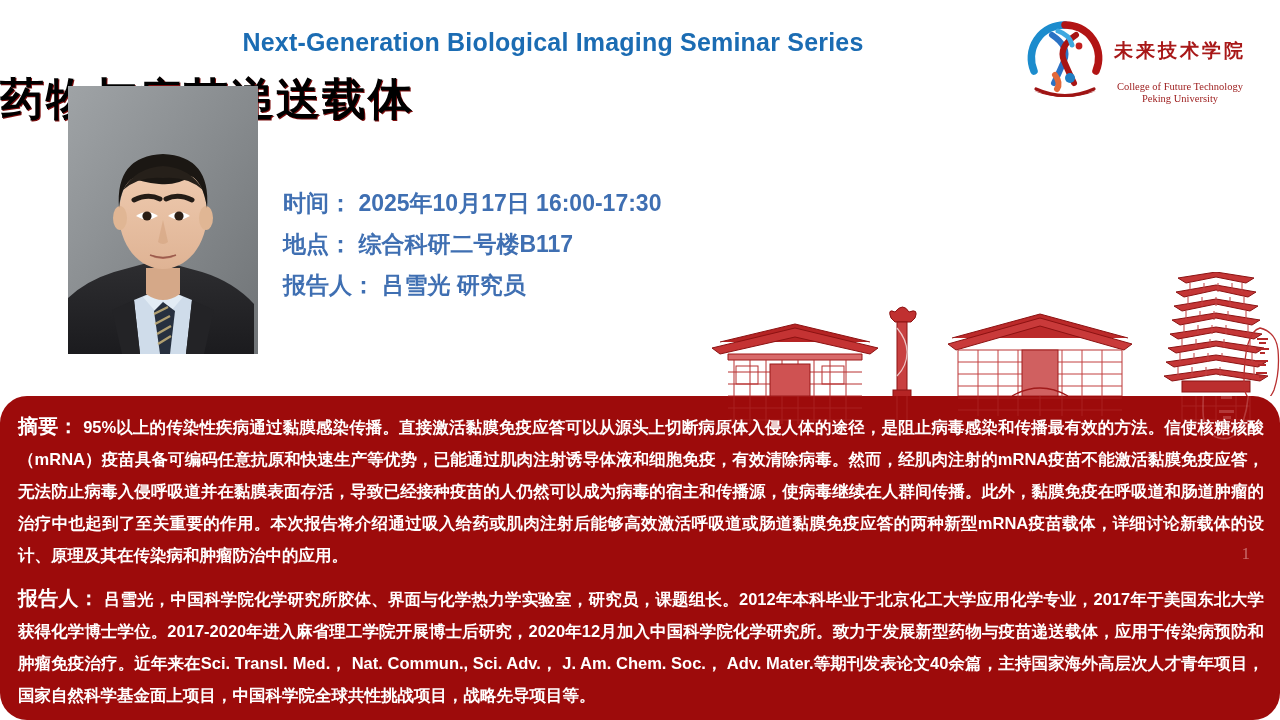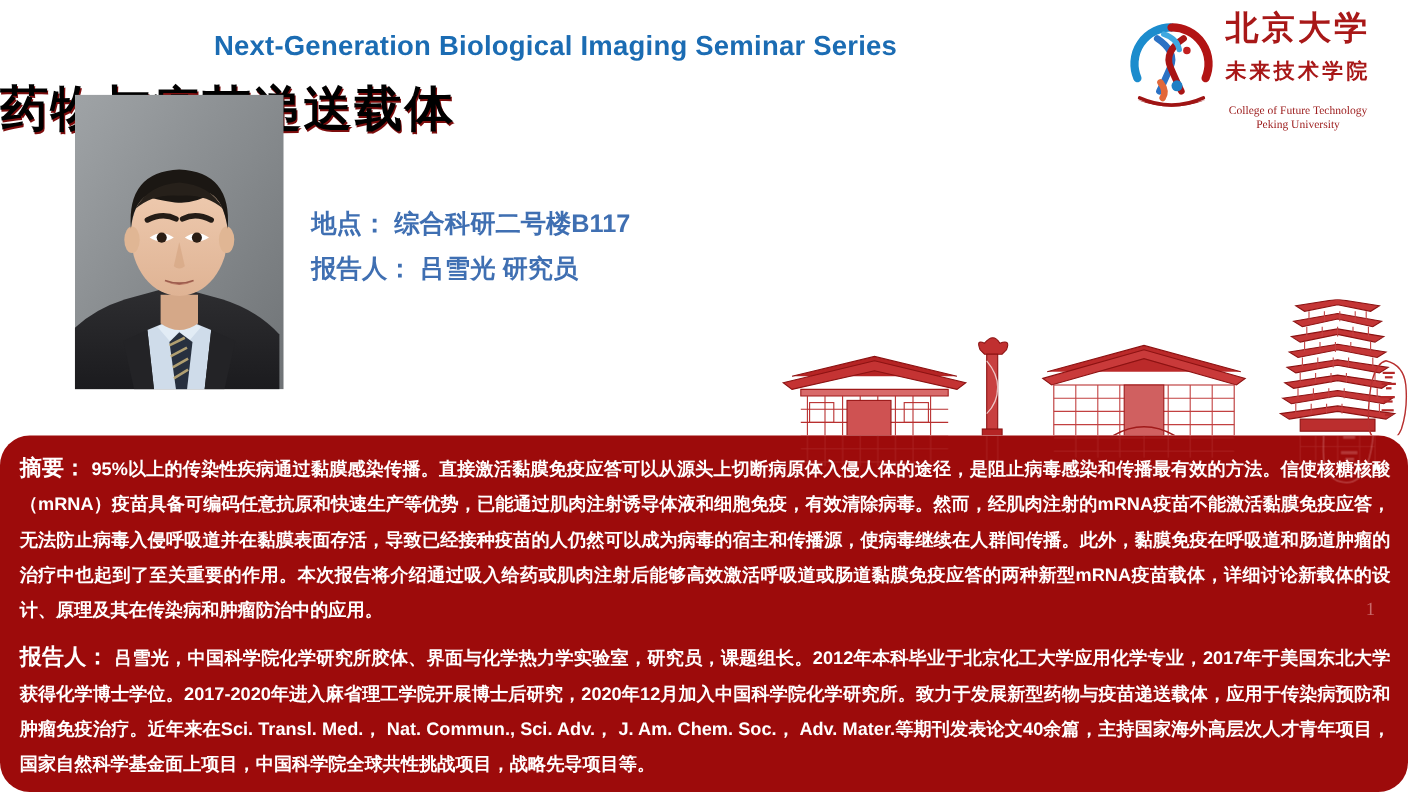--- a/index.html
+++ b/index.html
@@ -24,21 +24,21 @@
   .logo-mark{width:86px;height:90px;flex:0 0 86px;}
   .logo-text{display:flex;flex-direction:column;align-items:center;justify-content:center;line-height:1;padding-top:2px;}
   .logo-cn1{font-family:"Liberation Serif","DejaVu Serif",serif;font-size:30px;font-weight:700;color:#a81818;letter-spacing:3px;white-space:nowrap;}
   .logo-cn2{font-family:"Liberation Serif","DejaVu Serif",serif;font-size:19px;font-weight:700;color:#a81818;letter-spacing:3px;white-space:nowrap;margin-top:15px;}
   .logo-en1{font-family:"Liberation Serif","DejaVu Serif",serif;font-size:10.5px;color:#9e2020;white-space:nowrap;margin-top:22px;}
   .logo-en2{font-family:"Liberation Serif","DejaVu Serif",serif;font-size:10.5px;color:#9e2020;white-space:nowrap;margin-top:1px;}
 
   
   .series-title{
     position:absolute;left:0;top:28px;width:1010px;text-align:center;
-    font-size:25px;font-weight:700;color:#1b6cb3;letter-spacing:0.2px;white-space:nowrap;
+    font-size:25px;font-weight:700;color:#1b6cb3;letter-spacing:0.2px;white-space:nowrap;padding-left:48px;
   }
   .main-title{
     position:absolute;left:0;top:70px;width:1010px;text-align:left;
     font-size:44px;font-weight:700;color:#000000;letter-spacing:2px;white-space:nowrap;
     text-shadow:1px 1px 0 #7d0d0d;
   }
 
   
   .portrait{position:absolute;left:68px;top:86px;width:190px;height:268px;overflow:hidden;}
   .portrait svg{display:block;}
@@ -150,21 +150,20 @@
           <path d="M54 16 q-18 12 -12 26 q6 14 10 22" fill="none" stroke="#a81414" stroke-width="6" stroke-linecap="round"></path>
           <path d="M36 12 q12 4 14 14" fill="none" stroke="#3fa8e0" stroke-width="5" stroke-linecap="round"></path>
           <path d="M33 56 q6 8 2 14" fill="none" stroke="#e2683a" stroke-width="6" stroke-linecap="round"></path>
           <circle cx="57" cy="27" r="3.4" fill="#c22020"></circle>
           <circle cx="48" cy="59" r="5" fill="#1f7fc4"></circle>
           <path d="M12 72 q31 12 62 0 q-31 8 -62 0 Z" fill="#9f1414"></path>
           <path d="M14 70 q29 13 58 0" fill="none" stroke="#9f1414" stroke-width="3.2" stroke-linecap="round"></path>
         </svg>
       </div>
       <div class="logo-text">
-        <div class="logo-cn1">北京大学</div>
         <div class="logo-cn2">未来技术学院</div>
         <div class="logo-en1">College of Future Technology</div>
         <div class="logo-en2">Peking University</div>
       </div>
     </div>
 
     <div class="series-title">Next-Generation Biological Imaging Seminar Series</div>
     <div class="main-title">药物与疫苗递送载体</div>
 
     <div class="portrait">
@@ -222,20 +221,21 @@
 
         <path d="M82 170 q13 6 26 0 q-13 4 -26 0 Z" fill="#b5705e"></path>
         <path d="M82 169 q13 5 26 0" stroke="#9c5b4c" stroke-width="1.6" fill="none"></path>
 
         <path d="M66 214 l-22 10 l10 44 l18 0 Z" fill="#232326"></path>
         <path d="M124 214 l22 10 l-10 44 l-18 0 Z" fill="#232326"></path>
       </svg>
     </div>
 
     <div class="details">
+      <div class="row">时间： 2025年10月17日 16:00-17:30</div>
       <div class="row">地点： 综合科研二号楼B117</div>
       <div class="row">报告人： 吕雪光 研究员</div>
     </div>
   </div>
 
   <div class="red-band">
 
     <div class="band-wm">
       <svg width="600" height="180" viewBox="0 0 600 180" xmlns="http://www.w3.org/2000/svg">
         <g stroke="#e89a9a" fill="none" stroke-width="1" opacity=".55">

